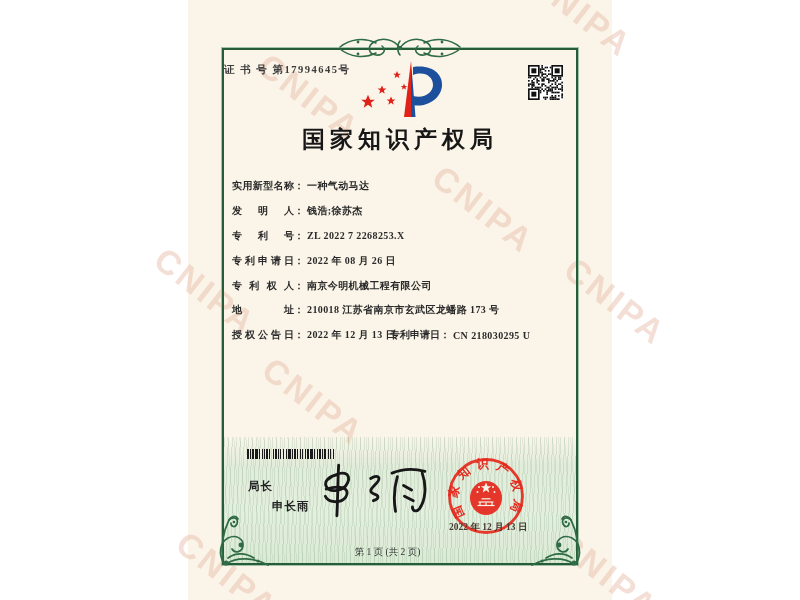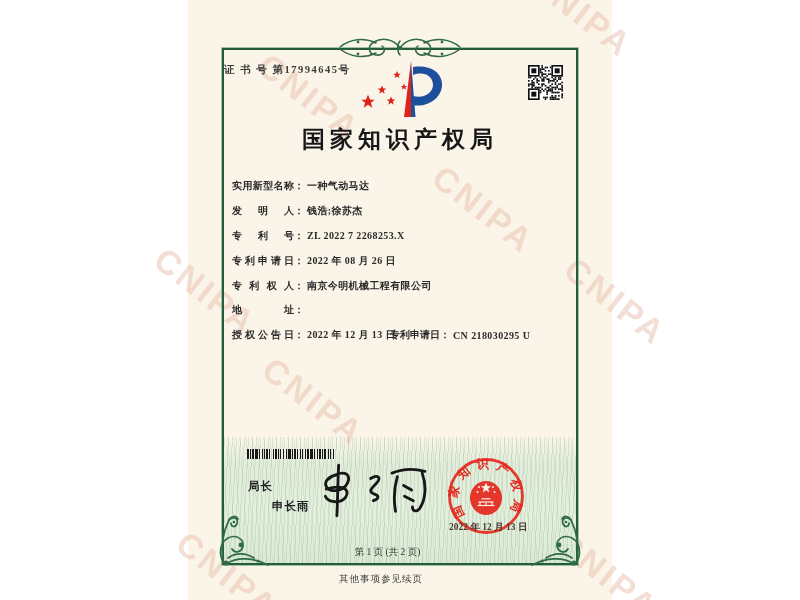--- a/index.html
+++ b/index.html
@@ -321,20 +321,21 @@
         <span class="fvalue">2022 年 08 月 26 日</span>
       </div>
       <div class="frow">
         <span class="flabel">专利权人</span>
           <span>：</span>
         <span class="fvalue">南京今明机械工程有限公司</span>
       </div>
       <div class="frow">
         <span class="flabel">地址</span>
           <span>：</span>
+        <span class="fvalue">210018 江苏省南京市玄武区龙蟠路 173 号</span>
       </div>
       <div class="frow">
         <span class="flabel">授权公告日</span>
           <span>：</span>
         <span class="fvalue">2022 年 12 月 13 日</span>
         <span class="fpair2">
           <span>专利申请日</span>
             <span>：</span>
           <span class="fvalue">CN 218030295 U</span>
         </span>
@@ -447,15 +448,14 @@
           <circle cx="39.5" cy="44" r="1"></circle>
             <circle cx="56.5" cy="44" r="1"></circle>
           <circle cx="41" cy="39" r="1"></circle>
             <circle cx="55" cy="39" r="1"></circle>
         </g>
       </g>
     </svg>
     <div class="seal-date">2022 年 12 月 13 日</div>
 
     <div class="pagenum">第 1 页 (共 2 页)</div>
-    <div class="footer-note">其他事项参见续页</div>
   </div>
 </div>
 
 </body></html>

